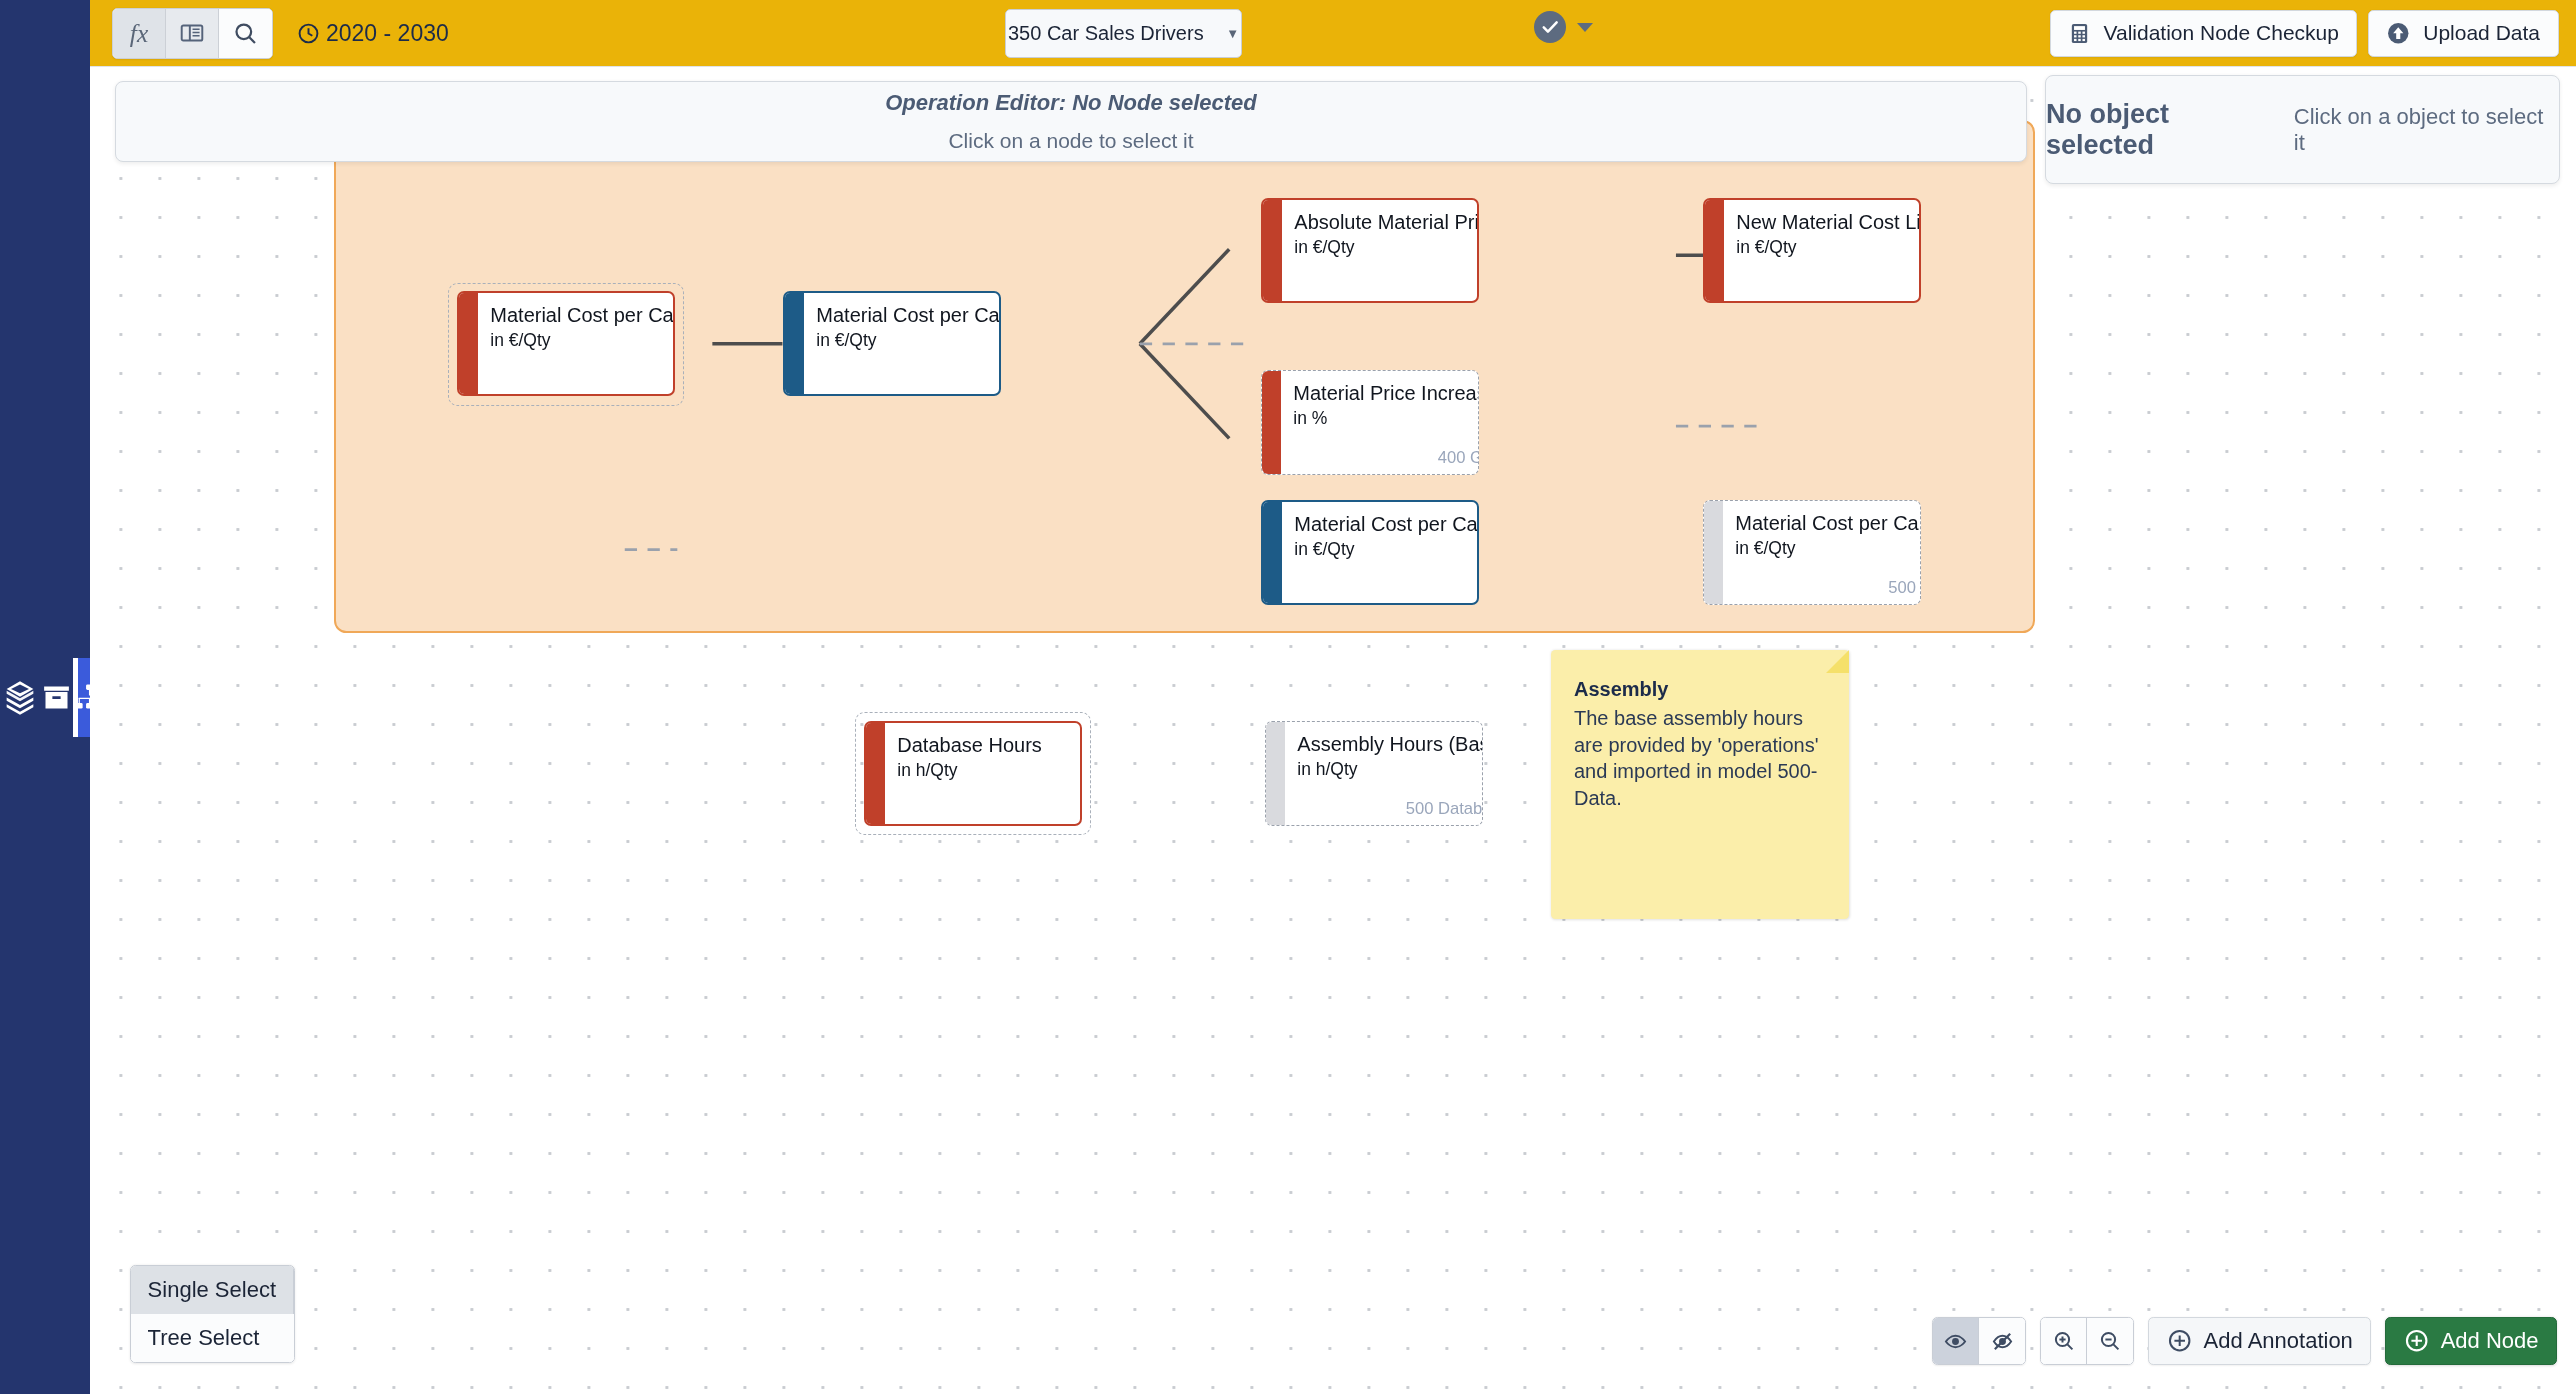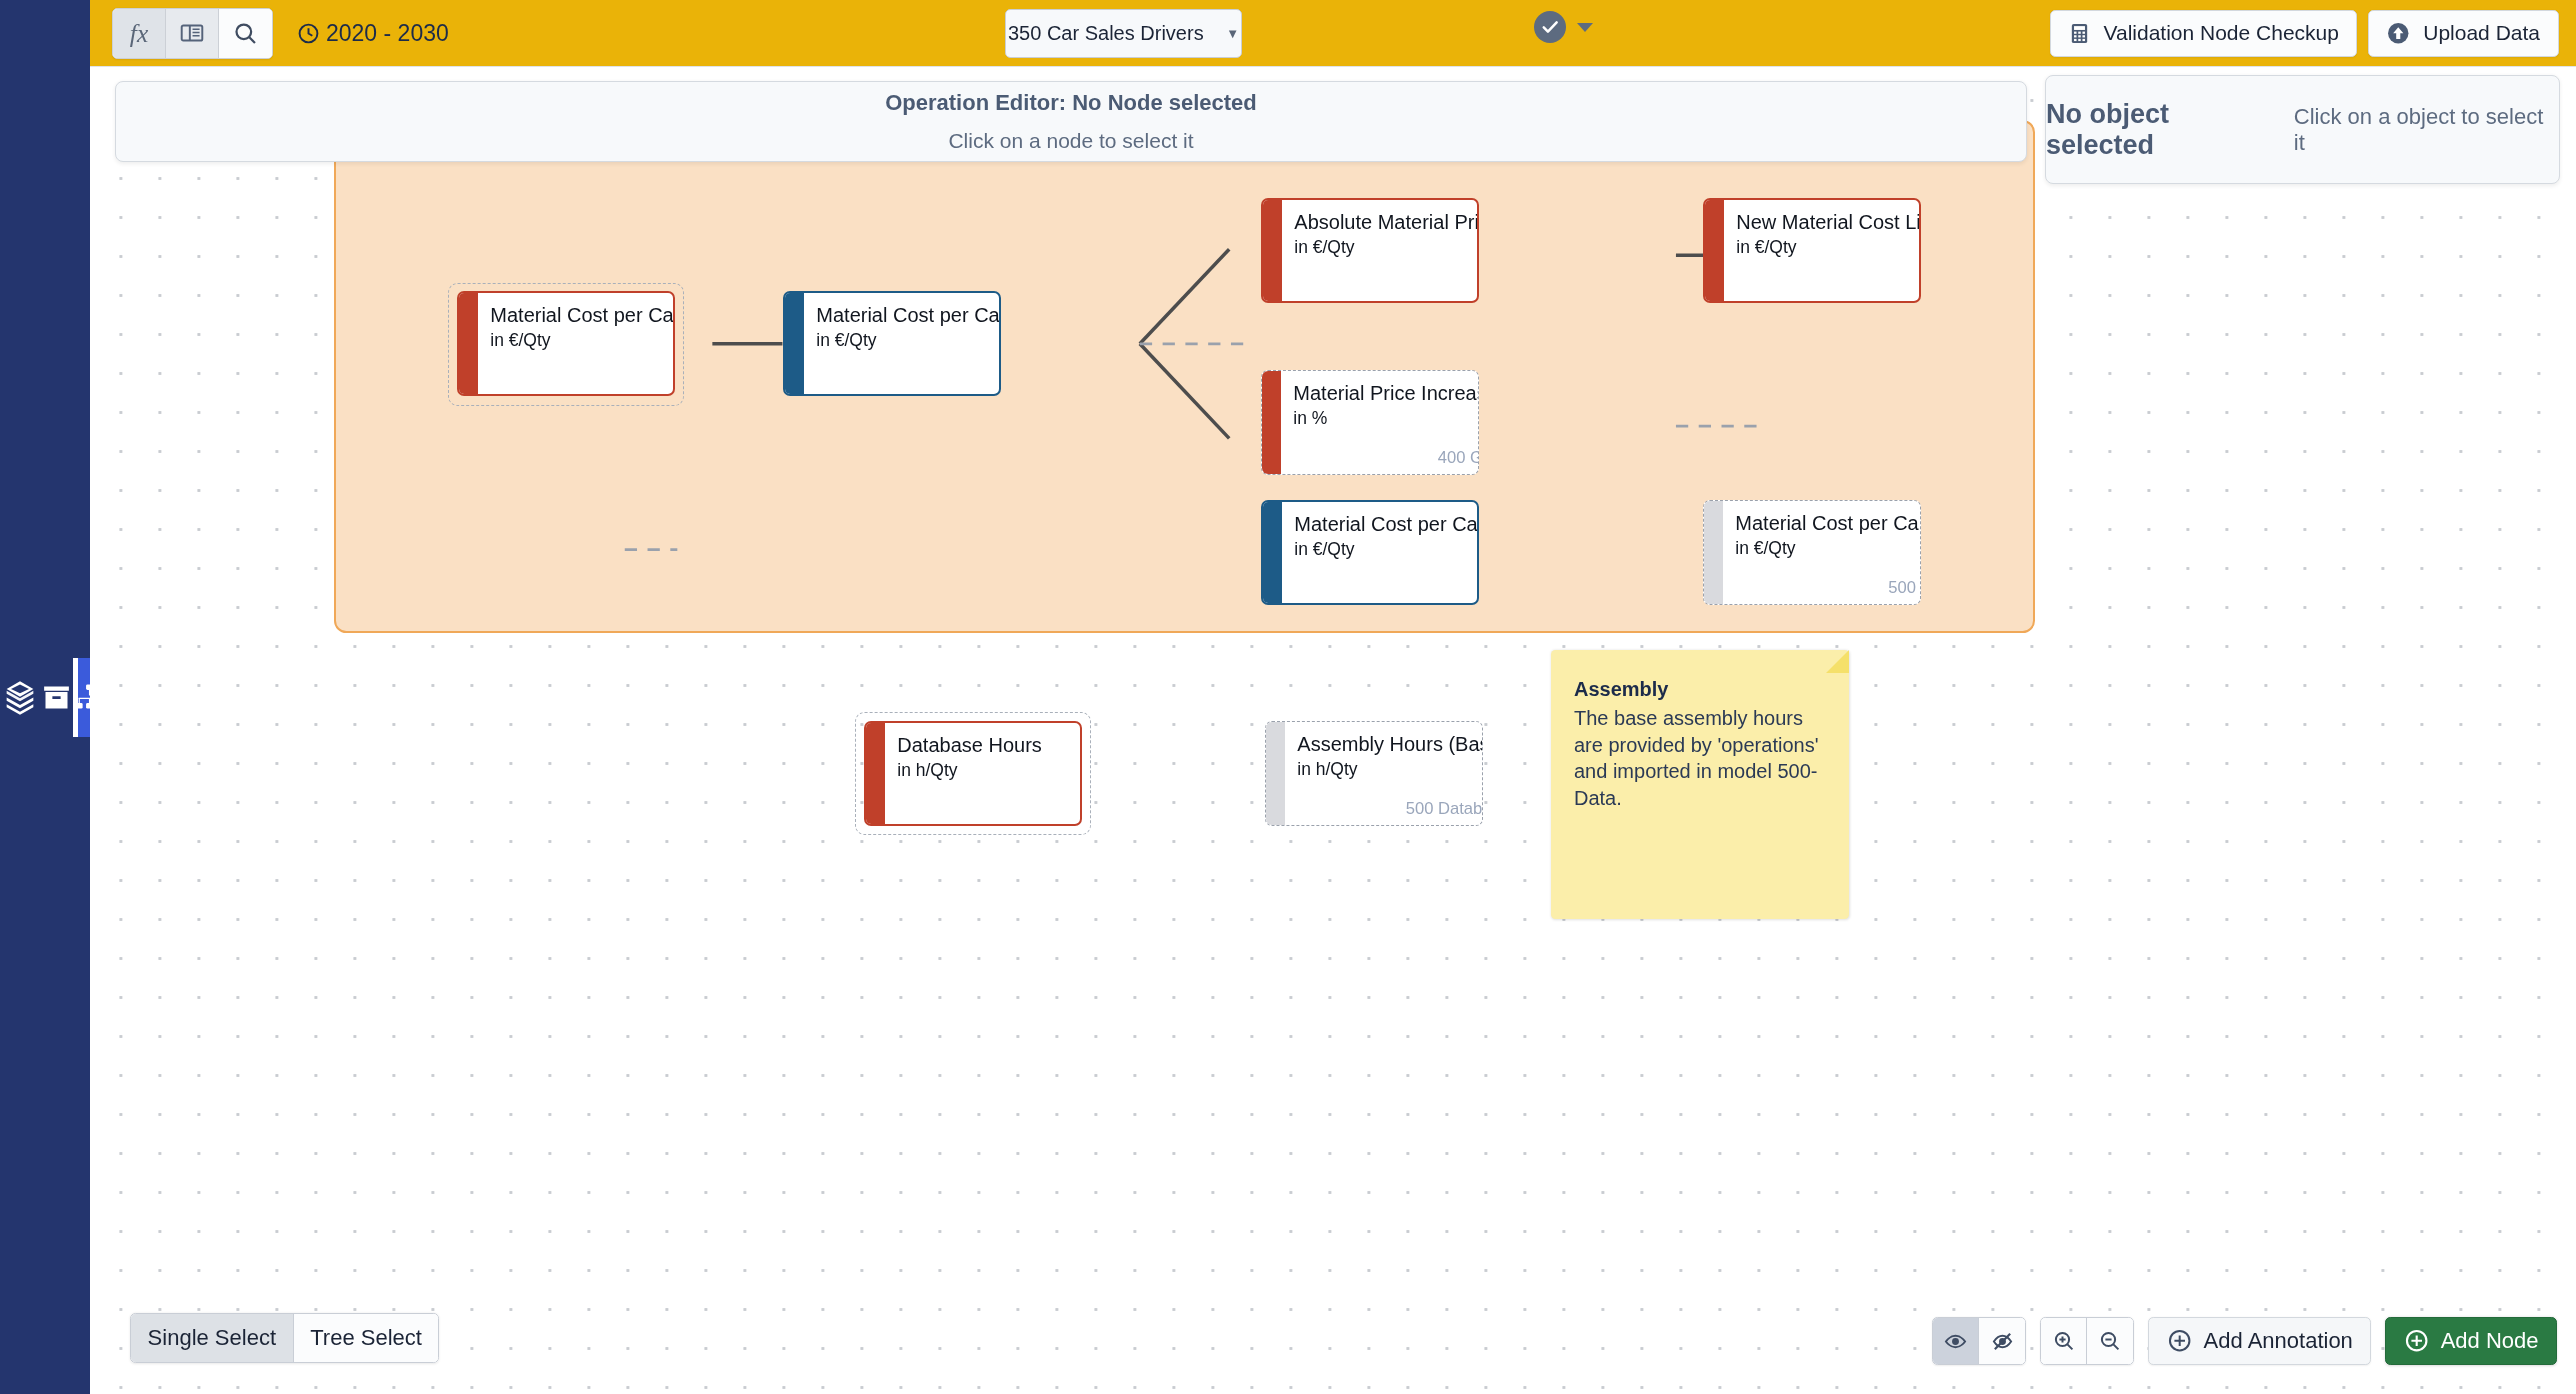--- a/index.html
+++ b/index.html
@@ -163,39 +163,39 @@
 
   
   .op-editor {
     position: absolute; left: 115px; top: 81px;
     width: 1912px; height: 81px;
     background: #f7f9fb; border: 0.9px solid #d5dae0; border-radius: 8px;
     box-shadow: 0 1.8px 4.4px rgba(0,0,0,.07);
     display: flex; flex-direction: column; align-items: center; justify-content: center;
     gap: 13px; z-index: 40;
   }
-  .op-editor .oe-ttl { font-size: 22px; font-weight: bold; color: #4b5b74; }
+  .op-editor .oe-ttl { font-size: 22px; font-weight: bold; color: #4b5b74; font-style: italic; }
   .op-editor .oe-sub { font-size: 21px; color: #5d6b80; }
 
   .obj-panel {
     position: absolute; left: 2045px; top: 75px;
     width: 515px; height: 109px;
     background: #f7f9fb; border: 0.9px solid #d5dae0; border-radius: 8px;
     box-shadow: 0 1.8px 4.4px rgba(0,0,0,.07);
     display: flex; flex-direction: row; align-items: center; justify-content: center;
     gap: 10.5px; z-index: 40;
   }
   .obj-panel .op-ttl { font-size: 27px; font-weight: bold; color: #4b5b74; }
   .obj-panel .op-sub { font-size: 22px; color: #5d6b80; }
 
   
   .seg-bottom {
     position: absolute; left: 130px; bottom: 32px;
     display: flex; border: 0.9px solid #c9ced6; border-radius: 5.3px; overflow: hidden;
-    box-shadow: 0 0.9px 2.6px rgba(0,0,0,.09); z-index: 30;
+    box-shadow: 0 0.9px 2.6px rgba(0,0,0,.09); z-index: 30; flex-direction: column;
   }
   .seg-bottom .sb {
     height: 48px; padding: 0 16.6px; display: flex; align-items: center;
     font-size: 22px; color: #1b2436; background: #fbfcfd;
     border-right: 0.9px solid #c9ced6; cursor: pointer;
   }
   .seg-bottom .sb:last-child { border-right: none; }
   .seg-bottom .sb.sel { background: #dde1e6; }
 
   .bottom-right {

